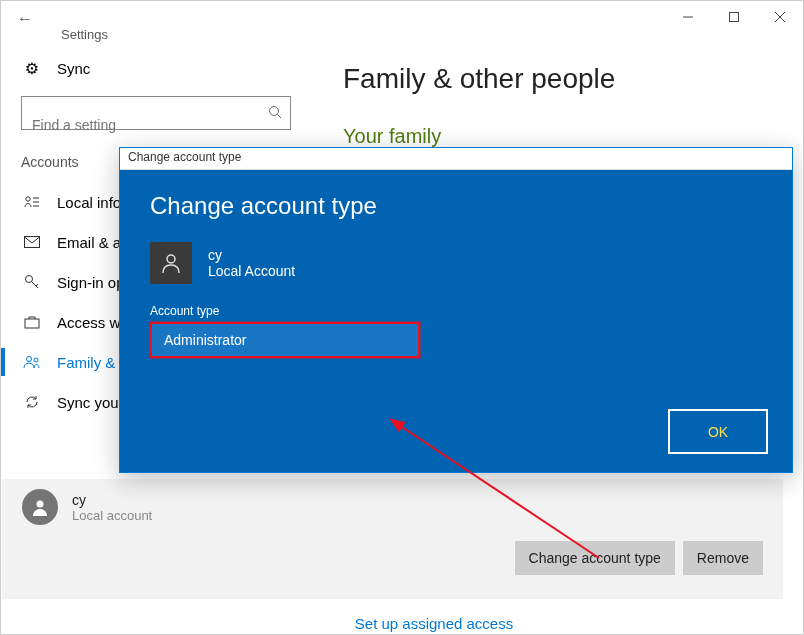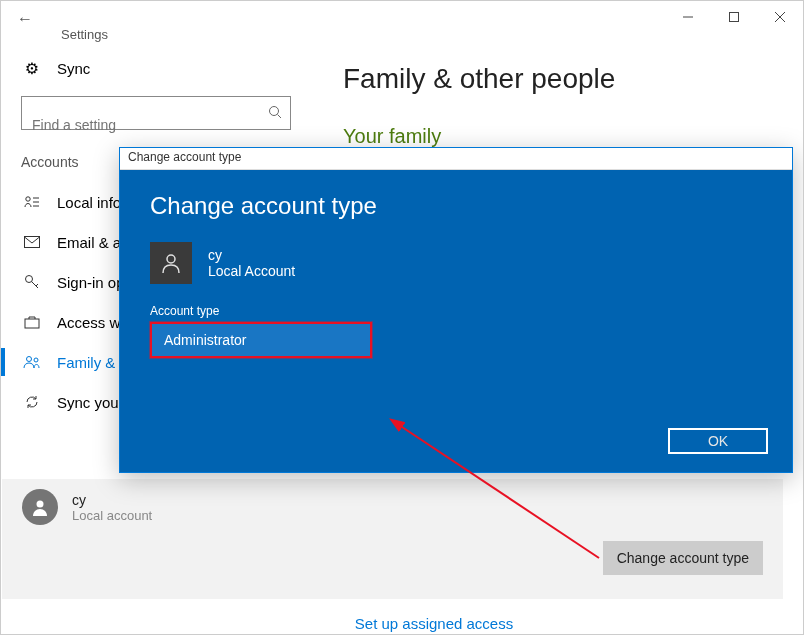--- a/index.html
+++ b/index.html
@@ -159,39 +159,39 @@
   .avatar-sq {
     width: 42px; height: 42px; background: #3a3a3a;
     display:flex;align-items:center;justify-content:center;
   }
   .avatar-sq svg { stroke: #e0e0e0; fill: none; }
   .m-user .uname { font-size: 14px; }
   .m-user .utype { font-size: 14px; }
   .field-label { margin-top: 20px; font-size: 12px; }
   .dropdown {
     margin-top: 4px;
-    width: 222px;
+    width: 270px;
     border: 2px solid #e81123;
     box-shadow: 0 0 0 1px rgba(232,17,35,.4);
   }
   .dd-open {
     background: #1b1b1b;
   }
   .dd-option {
     padding: 8px 12px; font-size: 14px; color: #fff;
   }
   .dd-option.selected { background: #1976c4; }
   .modal-actions {
     position: absolute; right: 24px; bottom: 18px;
     display: flex; gap: 10px;
   }
   .blue-btn {
-    width: 100px; height: 26px;
+    width: 100px; height: 45px;
     background: #0063b1;
-    color: #e5e5e5;
+    color: #fde047;
     border: 2px solid #fff;
     font-size: 14px;
   }
   
   .anno {
     position: absolute; left: 0; top: 0; width: 804px; height: 635px;
     pointer-events: none;
   }
 </style>
 </head>
@@ -315,20 +315,21 @@
           <path d="M3 19c0-4 3-7 7-7s7 3 7 7"></path>
         </svg>
     </div>
     <div class="user-meta">
       <div class="uname">cy</div>
       <div class="utype">Local account</div>
     </div>
   </div>
   <div class="user-actions">
     <button class="gray-btn">Change account type</button>
+    <button class="gray-btn">Remove</button>
   </div>
 </div>
 
 <div class="setup-link">Set up assigned access</div>
 
 <div class="modal">
   <div class="modal-title">Change account type</div>
   <div class="modal-body">
     <h2>Change account type</h2>
     <div class="m-user">

